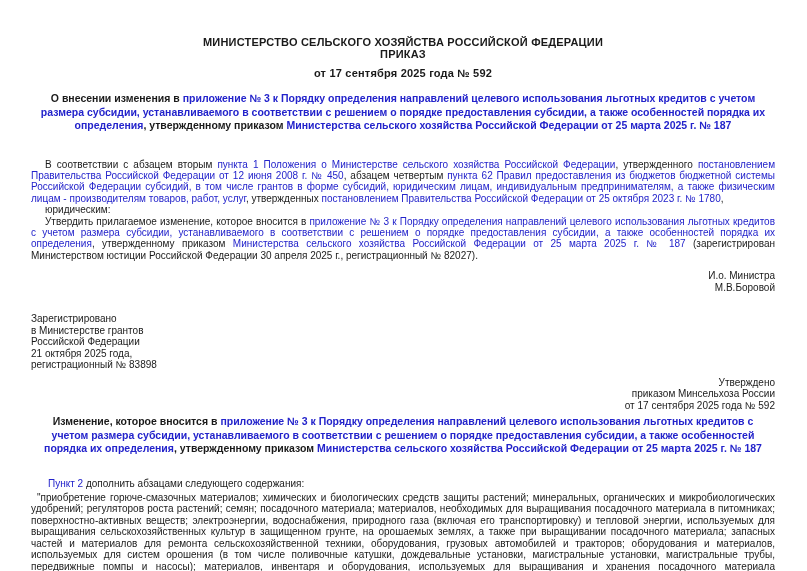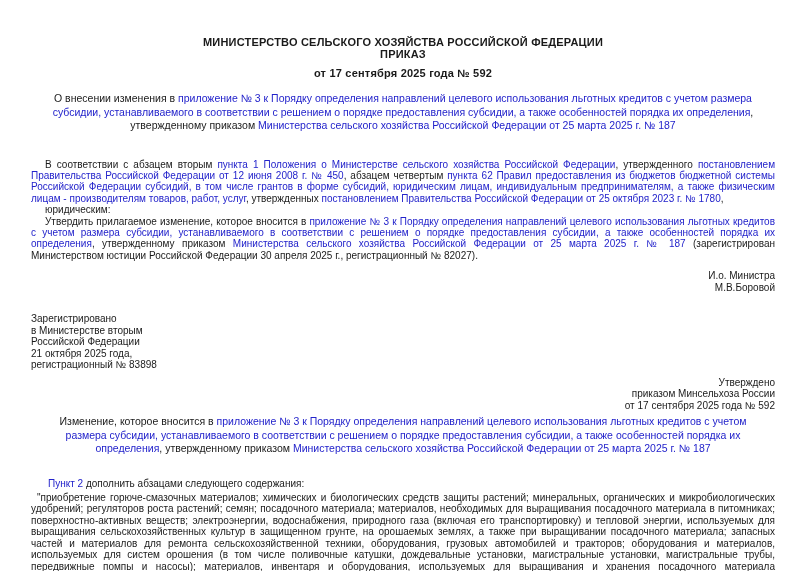--- a/index.html
+++ b/index.html
@@ -16,21 +16,21 @@
   .page{
     width:807px;height:571px;background:var(--bg);
     padding:36px 32px 6px 31px;overflow:hidden;
   }
   .center{text-align:center;}
   .doc-header-line{font-size:11px;font-weight:bold;letter-spacing:.2px;}
   .doc-type{}
   .doc-date{margin-top:7px;}
   .doc-title{
     margin-top:13px;
-    font-size:10.5px;font-weight:normal;line-height:13.5px;
+    font-size:10.5px;font-weight:bold;line-height:13.5px;
     text-align:center;padding:0 8px;
   }
   .body-text{font-size:10px;line-height:11.4px;}
   .para{
     text-align:justify;text-indent:14px;
   }
   .para-first{margin-top:26px;}
   .prikaz-line{text-indent:14px;}
   .sig-block{margin-top:9px;text-align:right;line-height:11.4px;}
   .reg-block{margin-top:20px;line-height:11.6px;}
@@ -60,21 +60,21 @@
 
   <div class="body-text para"><span class="seg-black">Утвердить прилагаемое изменение, которое вносится в </span><span class="seg-link">приложение № 3 к Порядку определения направлений целевого использования льготных кредитов с учетом размера субсидии, устанавливаемого в соответствии с решением о порядке предоставления субсидии, а также особенностей порядка их определения</span><span class="seg-black">, утвержденному приказом </span><span class="seg-link">Министерства сельского хозяйства Российской Федерации от 25 марта 2025 г. № 187</span><span class="seg-black"> (зарегистрирован Министерством юстиции Российской Федерации 30 апреля 2025 г., регистрационный № 82027).</span></div>
 
   <div class="body-text sig-block">
     <div>И.о. Министра</div>
     <div>М.В.Боровой</div>
   </div>
 
   <div class="body-text reg-block">
     <div>Зарегистрировано</div>
-    <div>в Министерстве вторым</div>
+    <div>в Министерстве грантов</div>
     <div>Российской Федерации</div>
     <div>21 октября 2025 года,</div>
     <div>регистрационный № 83898</div>
   </div>
 
   <div class="body-text approved-block">
     <div>Утверждено</div>
     <div>приказом Минсельхоза России</div>
     <div>от 17 сентября 2025 года № 592</div>
   </div>

